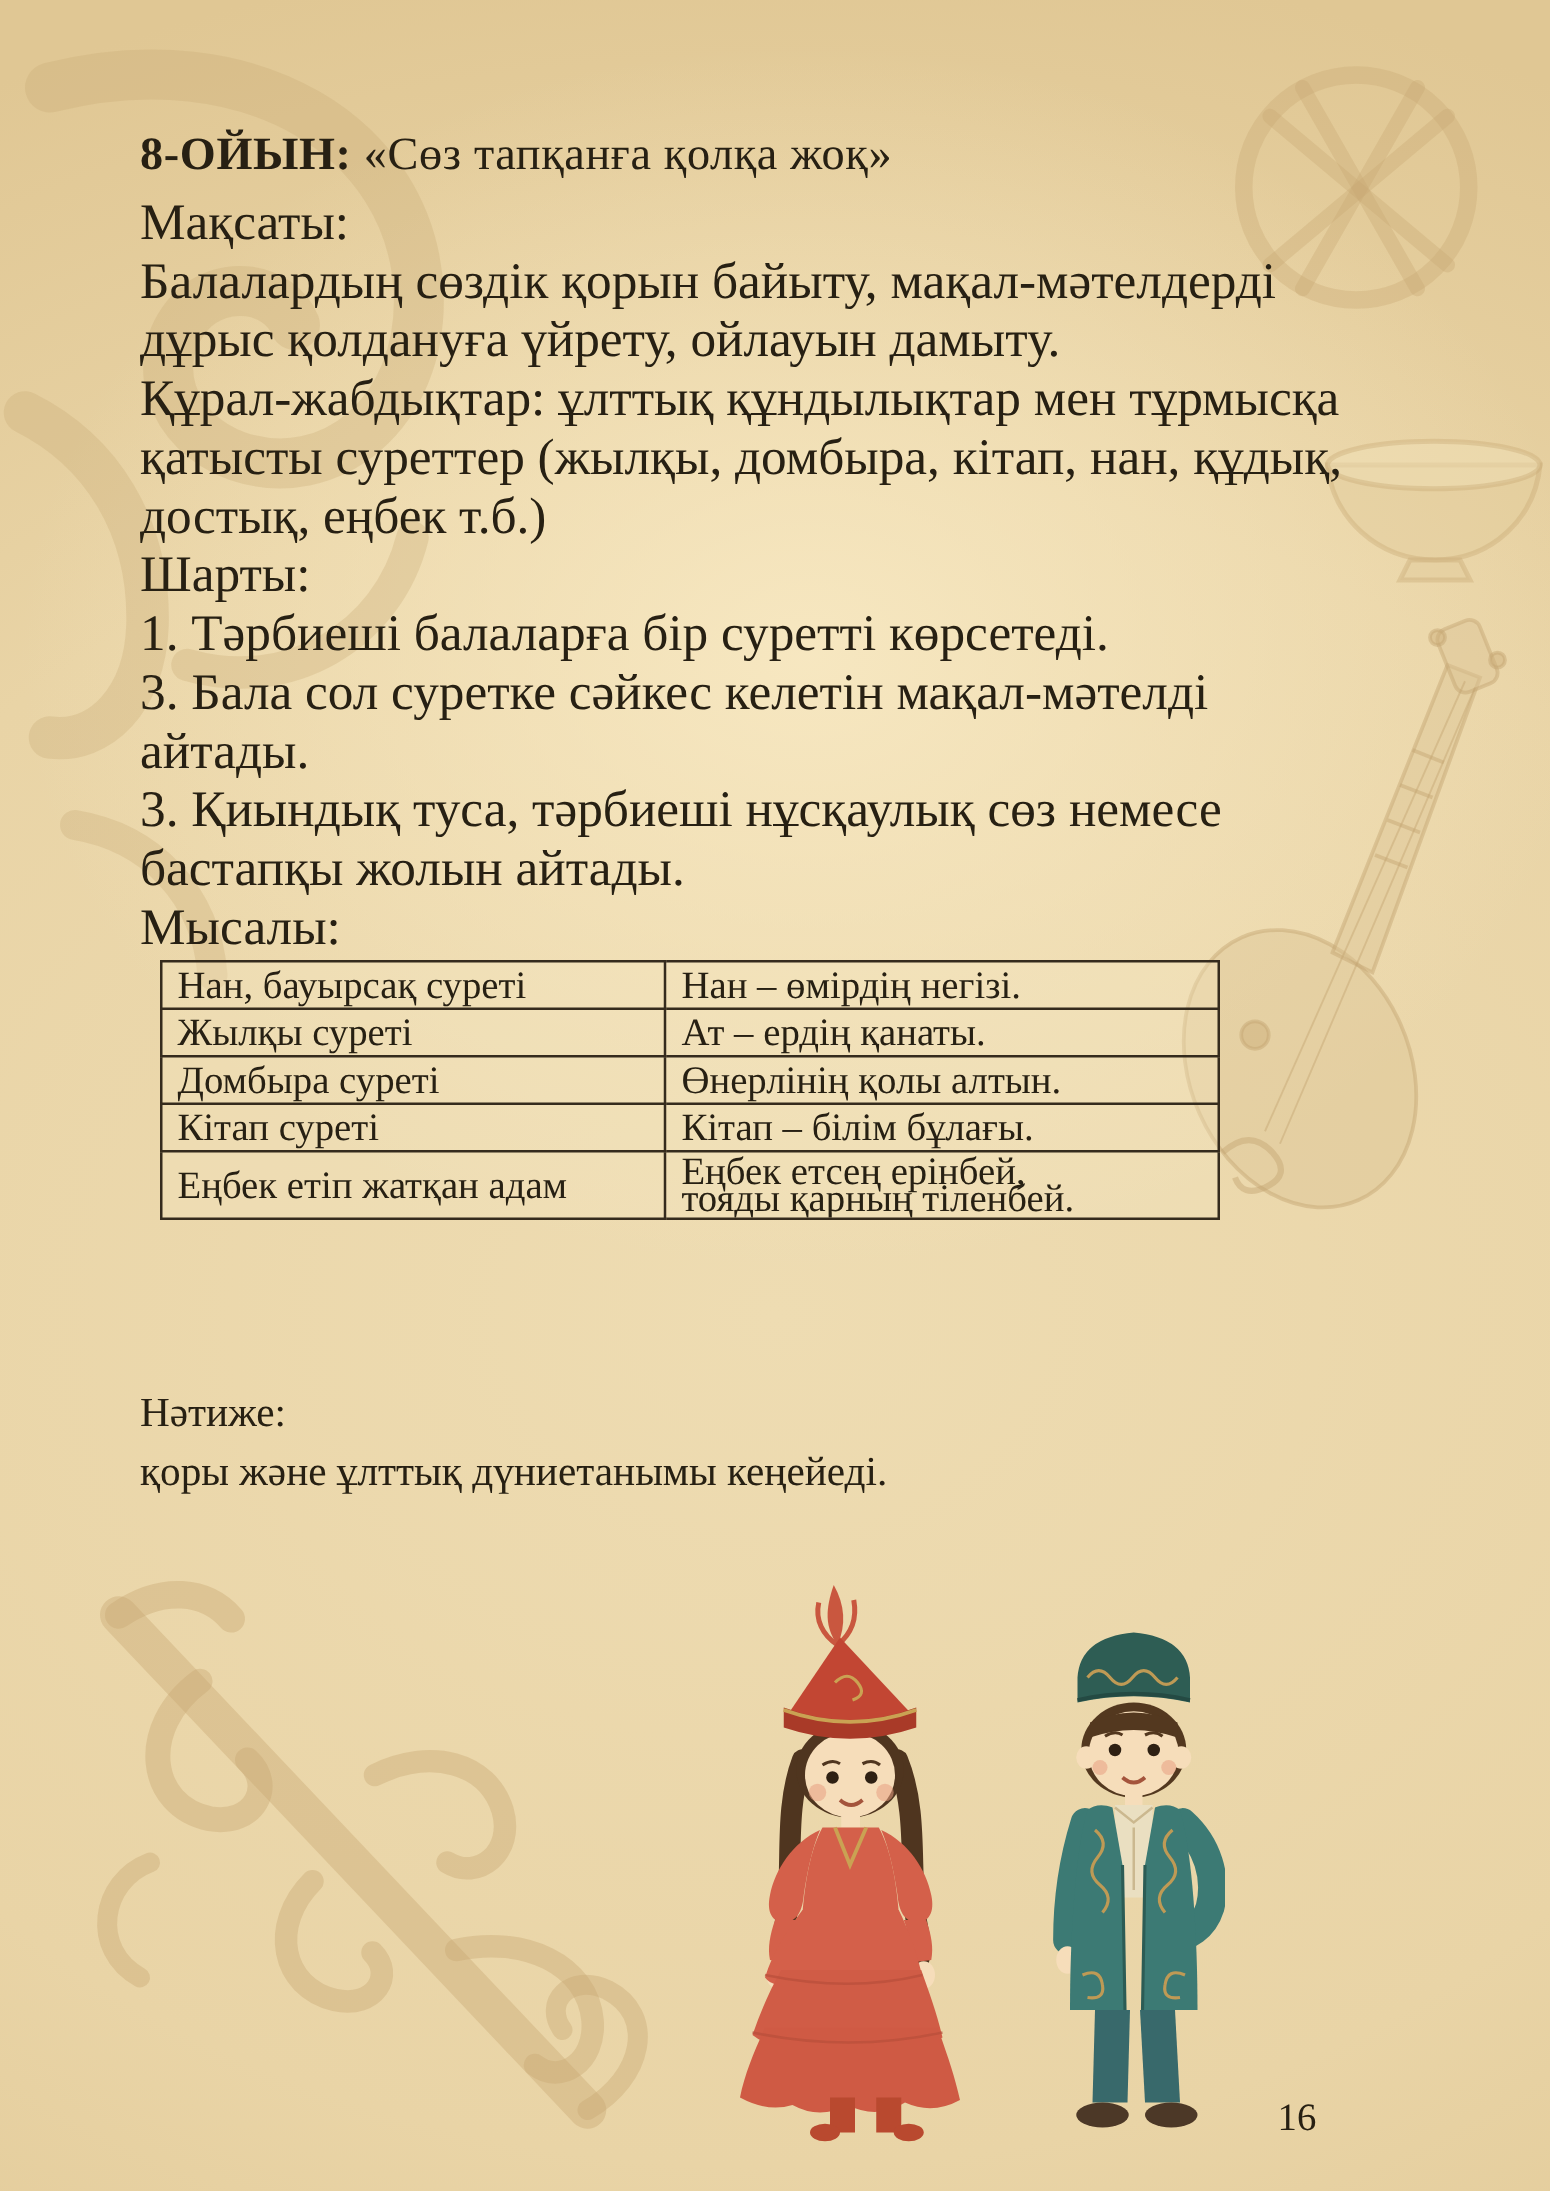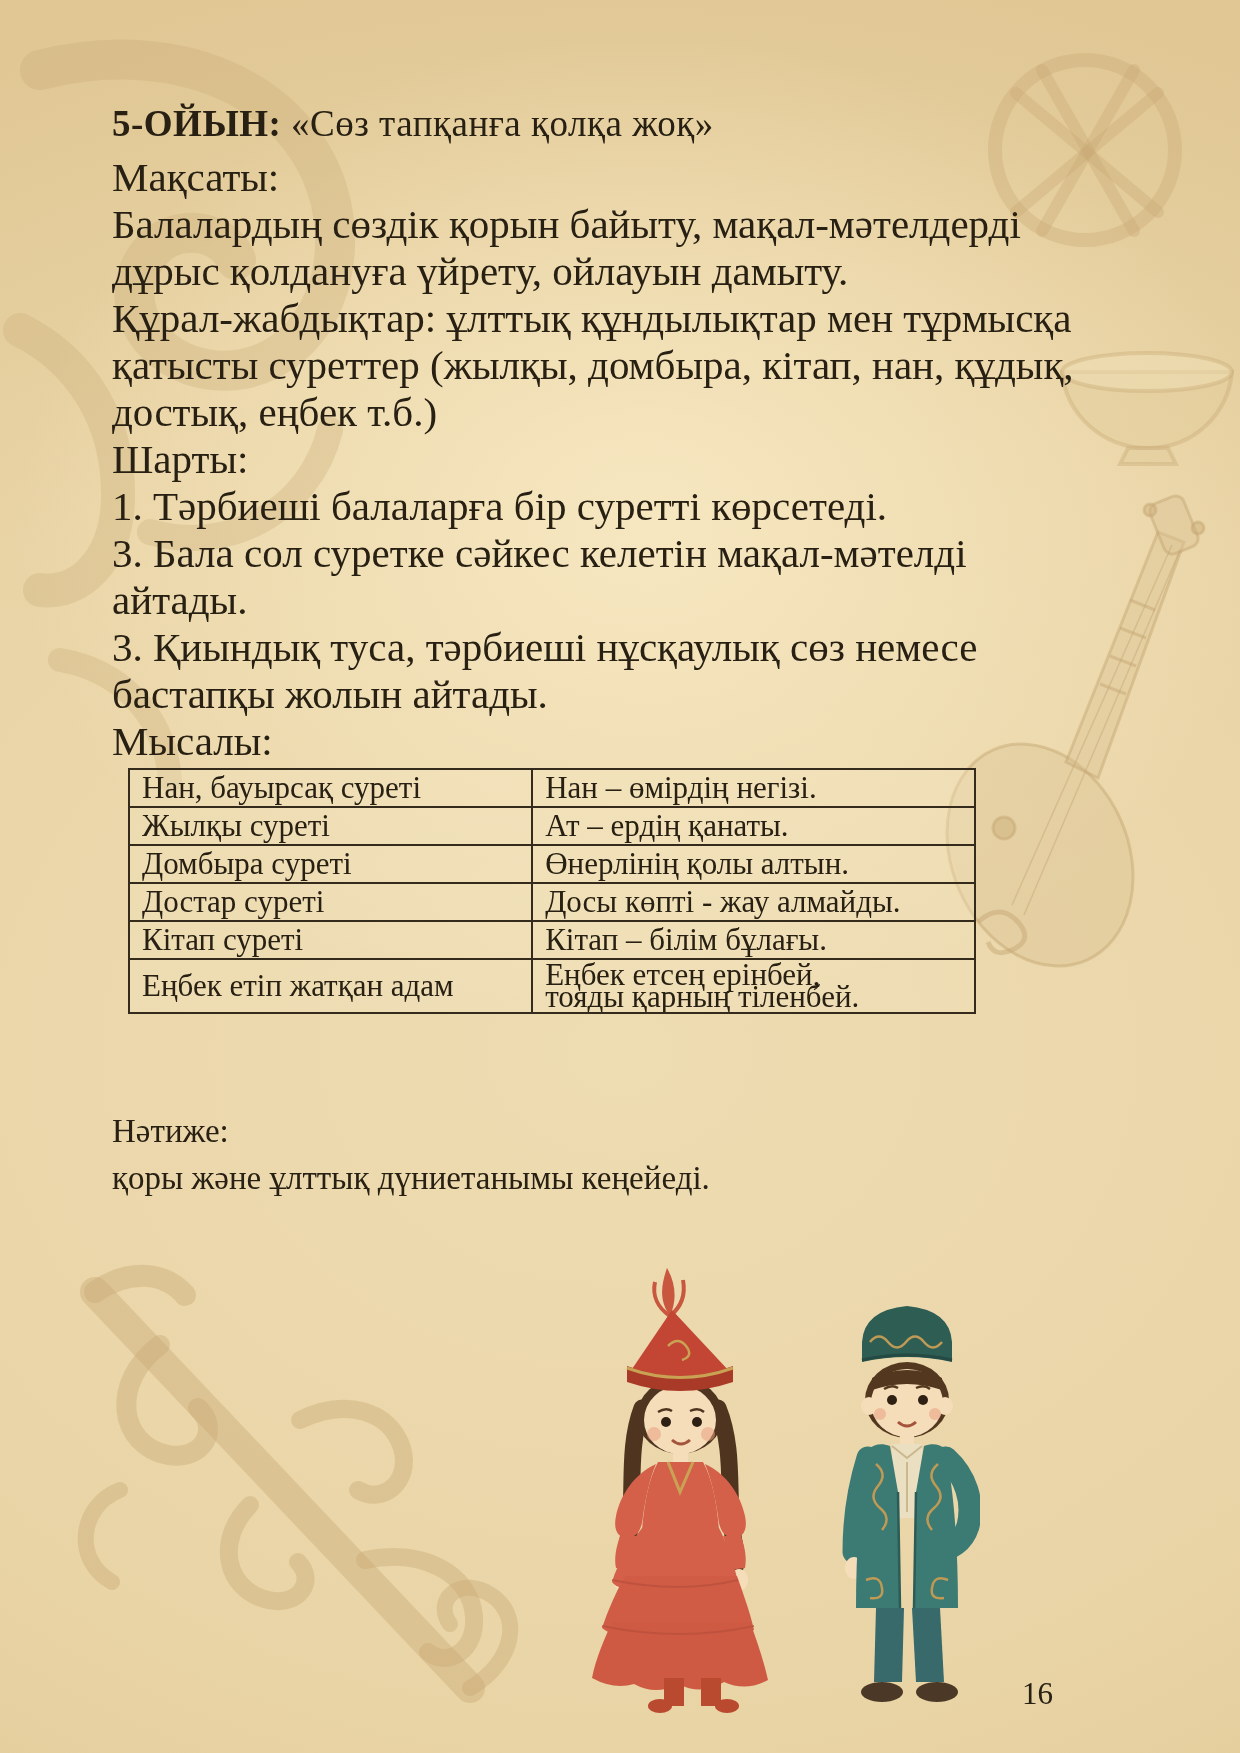--- a/index.html
+++ b/index.html
@@ -82,21 +82,21 @@
     <path d="M160,1345 C110,1382 118,1445 168,1455 C204,1461 220,1428 198,1408" stroke-width="20"></path>
     <path d="M300,1420 C345,1398 390,1410 402,1448 C412,1482 382,1505 358,1490" stroke-width="18"></path>
     <path d="M250,1505 C215,1540 225,1590 268,1600 C300,1607 316,1580 298,1562" stroke-width="18"></path>
     <path d="M365,1560 C420,1548 470,1572 474,1616 C477,1650 448,1668 428,1652" stroke-width="18"></path>
     <path d="M120,1490 C80,1505 72,1560 112,1582" stroke-width="16"></path>
     <path d="M470,1688 C515,1662 525,1612 486,1592 C456,1578 434,1602 450,1624" stroke-width="16"></path>
   </g>
 </svg>
 
 <div class="abs title">
-  <span class="b">5-ОЙЫН:</span><span> «Сөз тапқанға қолқа жоқ»</span>
+  <span class="b">8-ОЙЫН:</span><span> «Сөз тапқанға қолқа жоқ»</span>
 </div>
 
 <div class="abs bodytext">
   <div class="ln">Мақсаты:</div>
   <div class="ln">Балалардың сөздік қорын байыту, мақал-мәтелдерді</div>
   <div class="ln">дұрыс қолдануға үйрету, ойлауын дамыту.</div>
   <div class="ln">Құрал-жабдықтар: ұлттық құндылықтар мен тұрмысқа</div>
   <div class="ln">қатысты суреттер (жылқы, домбыра, кітап, нан, құдық,</div>
   <div class="ln">достық, еңбек т.б.)</div>
   <div class="ln">Шарты:</div>
@@ -117,24 +117,20 @@
     </tr>
     <tr>
       <td class="c1">Жылқы суреті</td>
       <td>Ат – ердің қанаты.</td>
     </tr>
     <tr>
       <td class="c1">Домбыра суреті</td>
       <td>Өнерлінің қолы алтын.</td>
     </tr>
     <tr>
-      <td class="c1">Достар суреті</td>
-      <td>Досы көпті - жау алмайды.</td>
-    </tr>
-    <tr>
       <td class="c1">Кітап суреті</td>
       <td>Кітап – білім бұлағы.</td>
     </tr>
     <tr class="last">
       <td class="c1">Еңбек етіп жатқан адам</td>
       <td class="small">
         <div>Еңбек етсең ерінбей,</div>
         <div>тояды қарның тіленбей.</div>
       </td>
     </tr>

